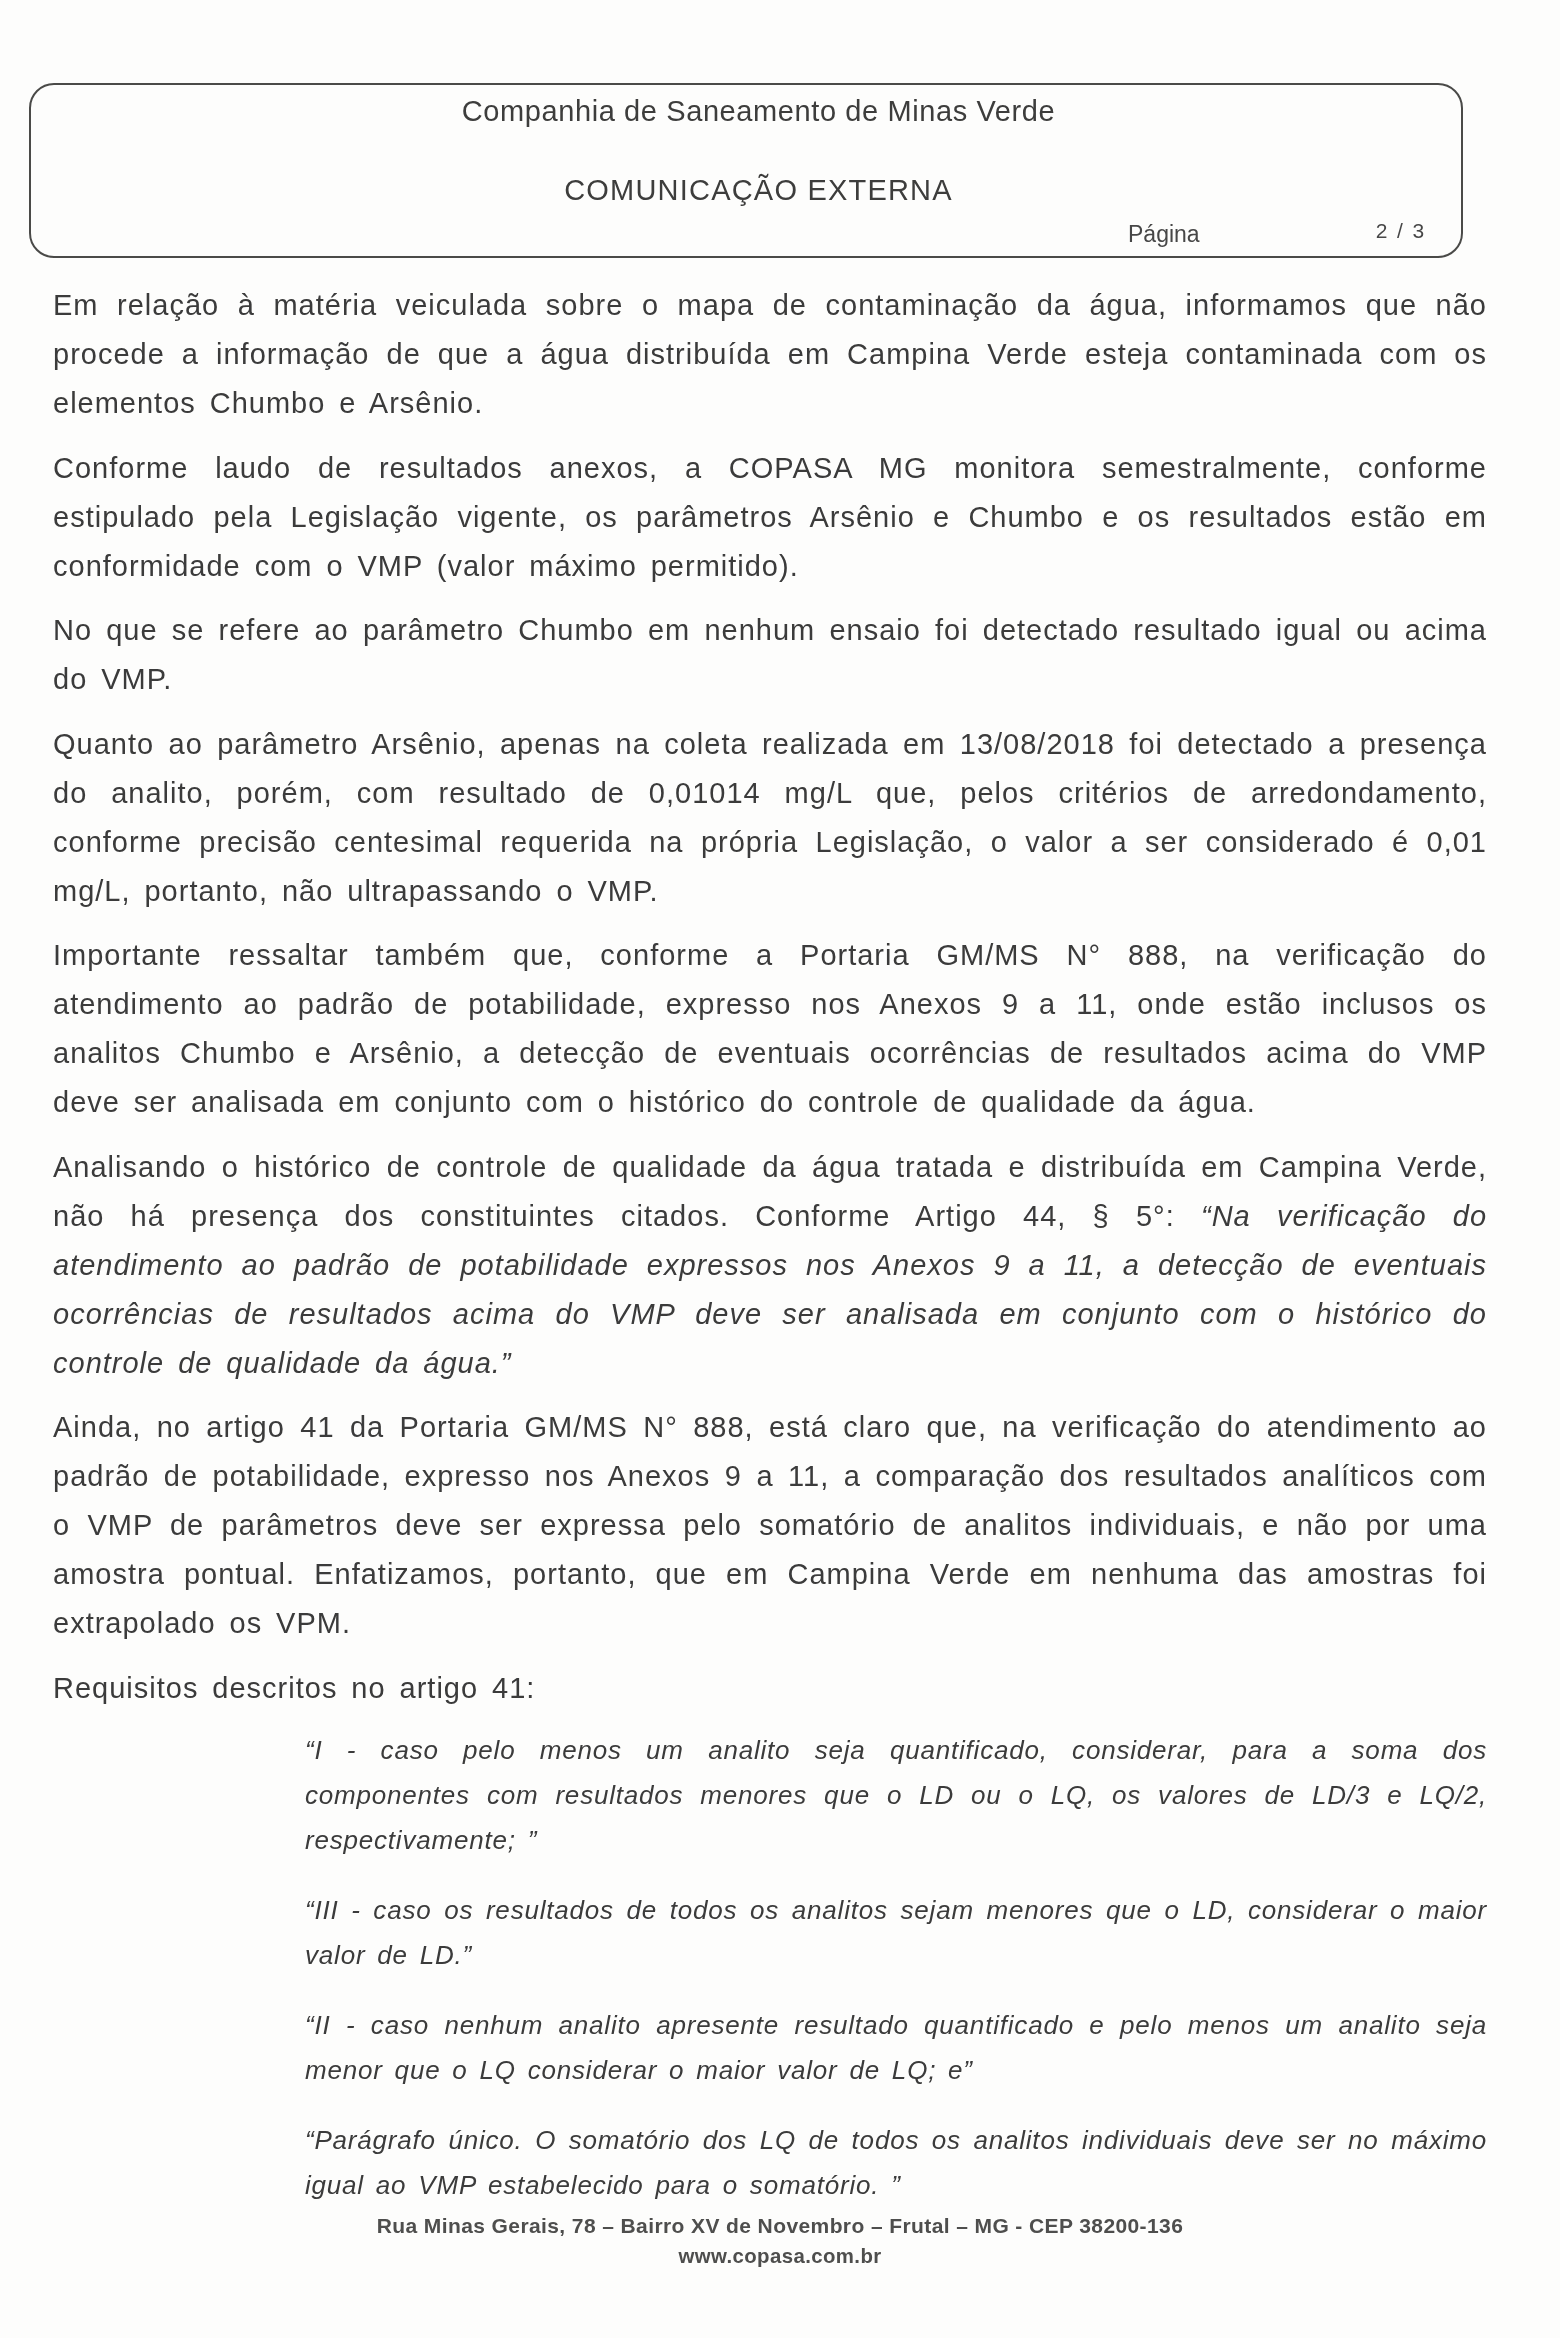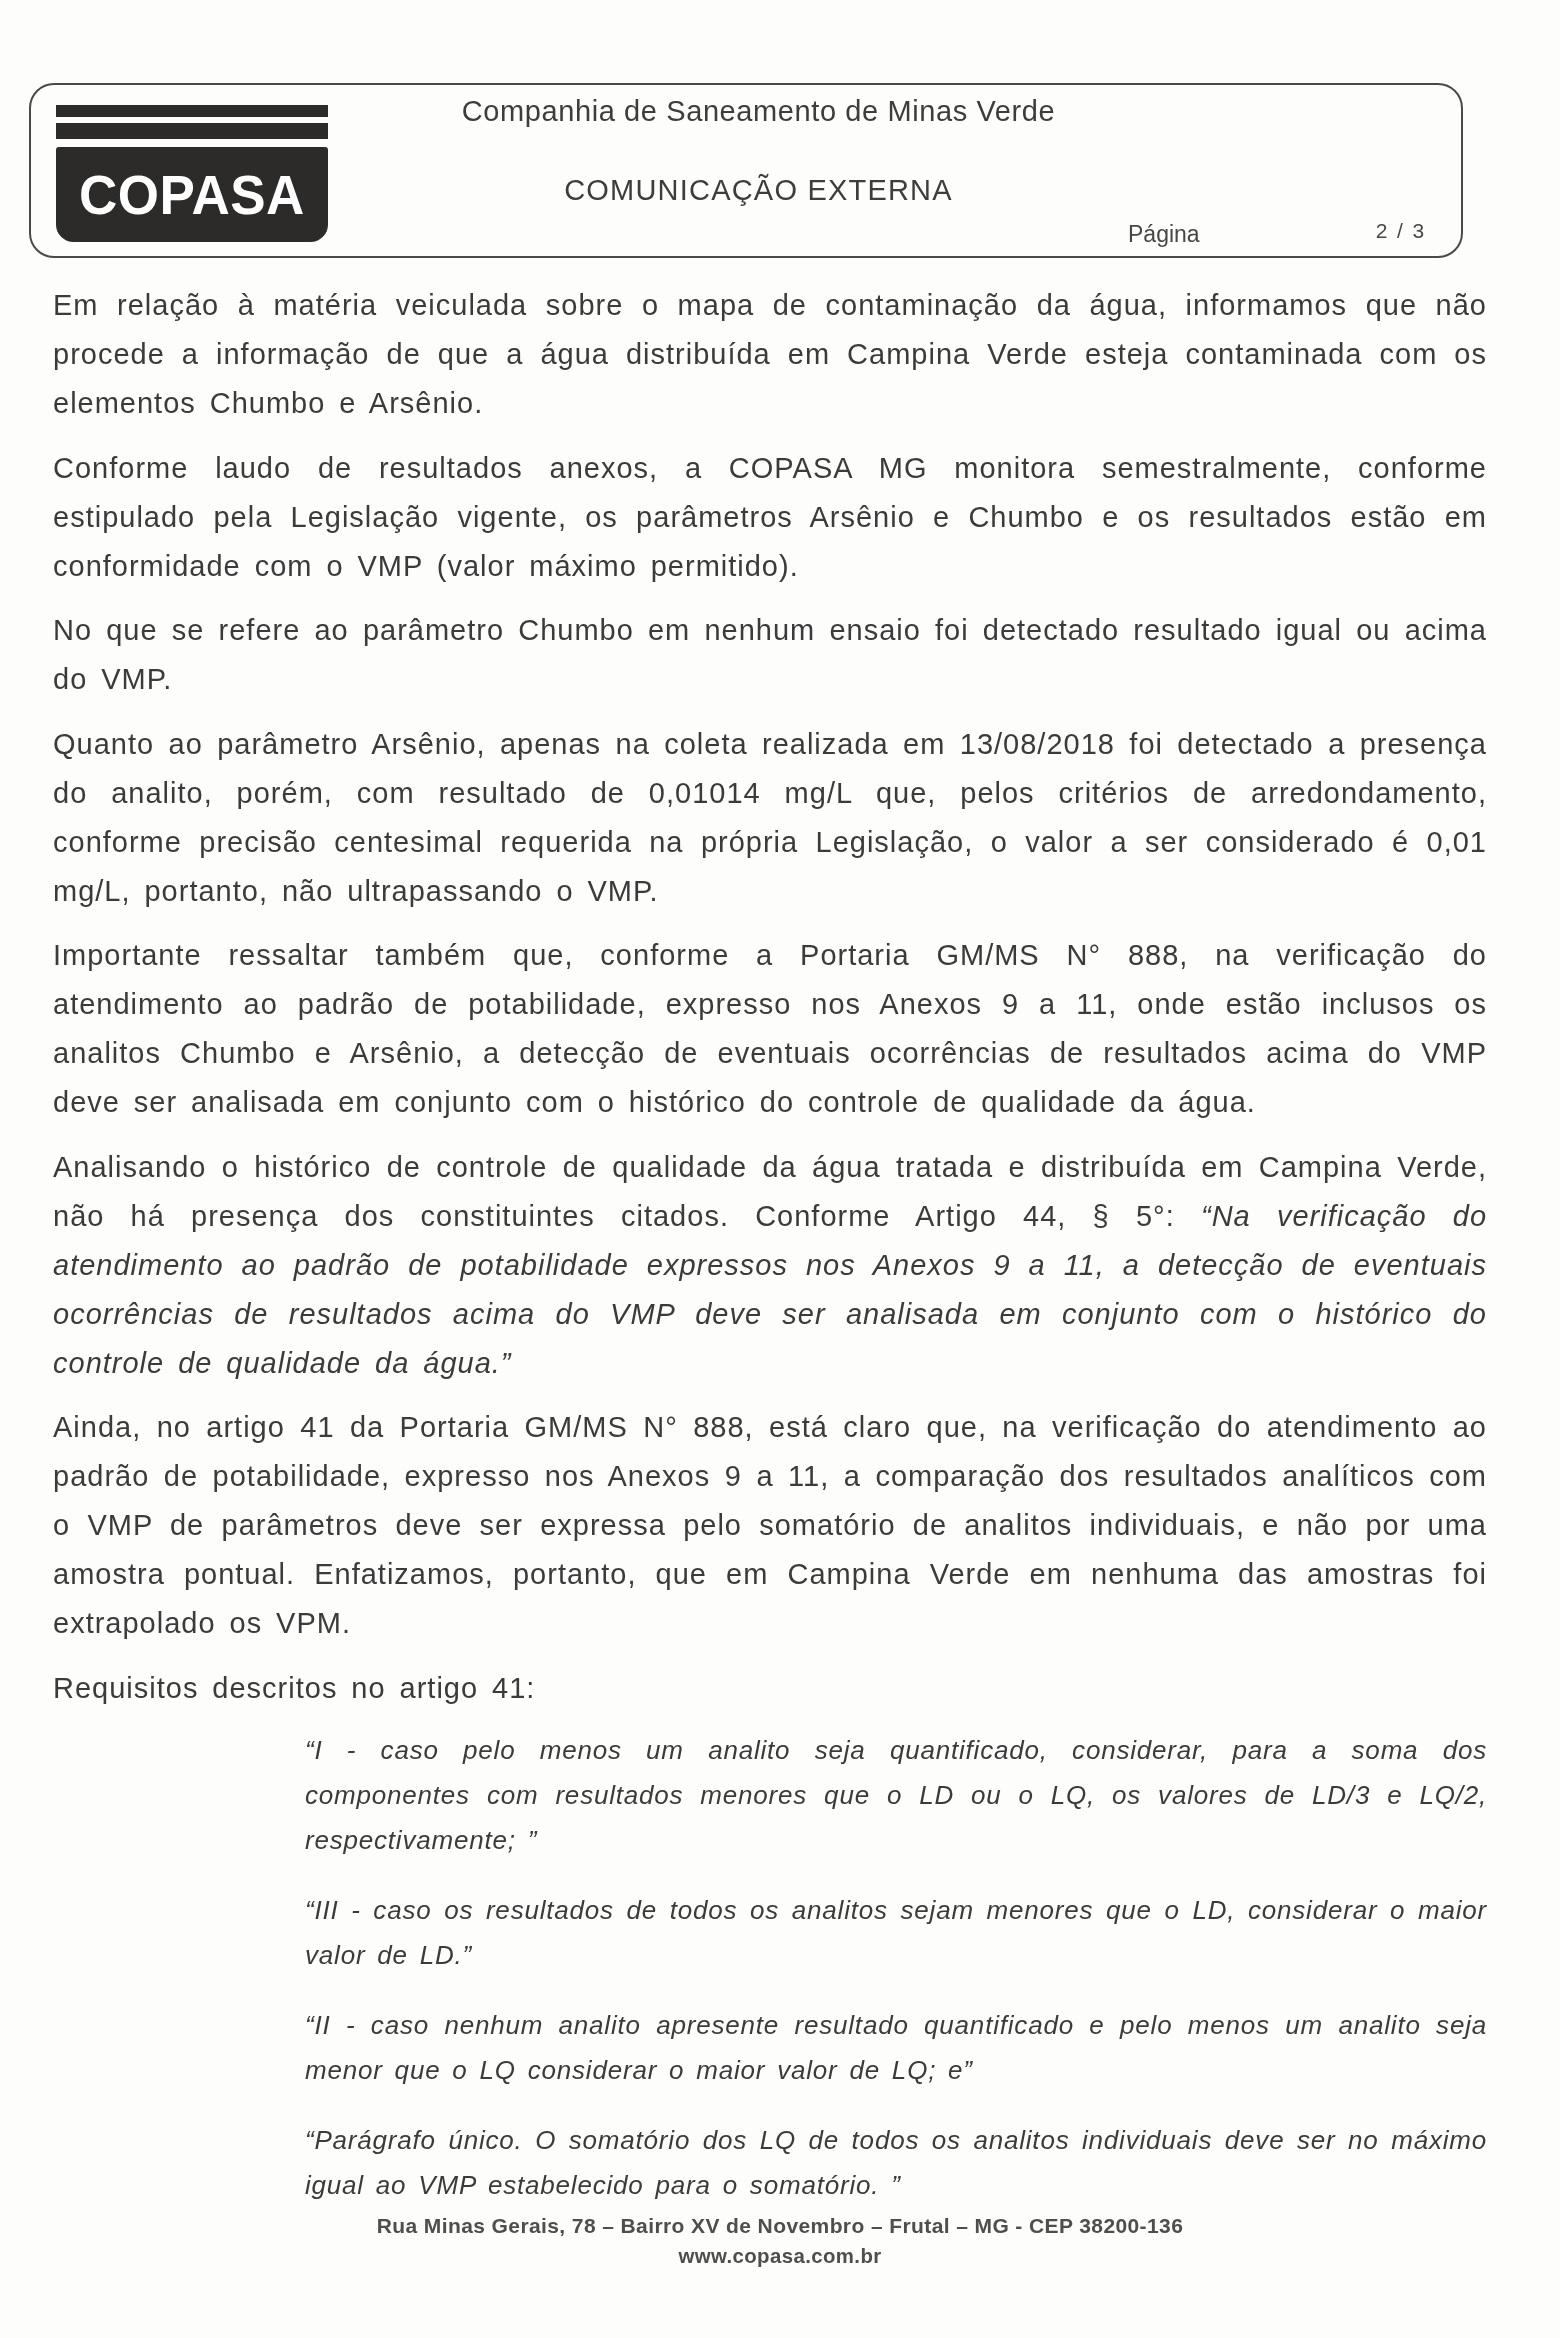--- a/index.html
+++ b/index.html
@@ -144,27 +144,20 @@
     margin-top: 6.8px;
     letter-spacing: 0.4px;
   }
 </style>
 </head>
 <body>
 
 <div class="page">
 
   <div class="header-box">
-    <div class="logo">
-      <div class="stripe s1"></div>
-      <div class="stripe s2"></div>
-      <div class="block">
-        <span>COPASA</span>
-      </div>
-    </div>
     <div class="company">Companhia de Saneamento de Minas Verde</div>
     <div class="doctype">COMUNICAÇÃO EXTERNA</div>
     <span class="pagelabel">Página</span>
     <span class="pagenum">2 / 3</span>
   </div>
 
   <div class="body-text">
     <p>Em relação à matéria veiculada sobre o mapa de contaminação da água, informamos que não procede a informação de que a água distribuída em Campina Verde esteja contaminada com os elementos Chumbo e Arsênio.</p>
     <p>Conforme laudo de resultados anexos, a COPASA MG monitora semestralmente, conforme estipulado pela Legislação vigente, os parâmetros Arsênio e Chumbo e os resultados estão em conformidade com o VMP (valor máximo permitido).</p>
     <p>No que se refere ao parâmetro Chumbo em nenhum ensaio foi detectado resultado igual ou acima do VMP.</p>

